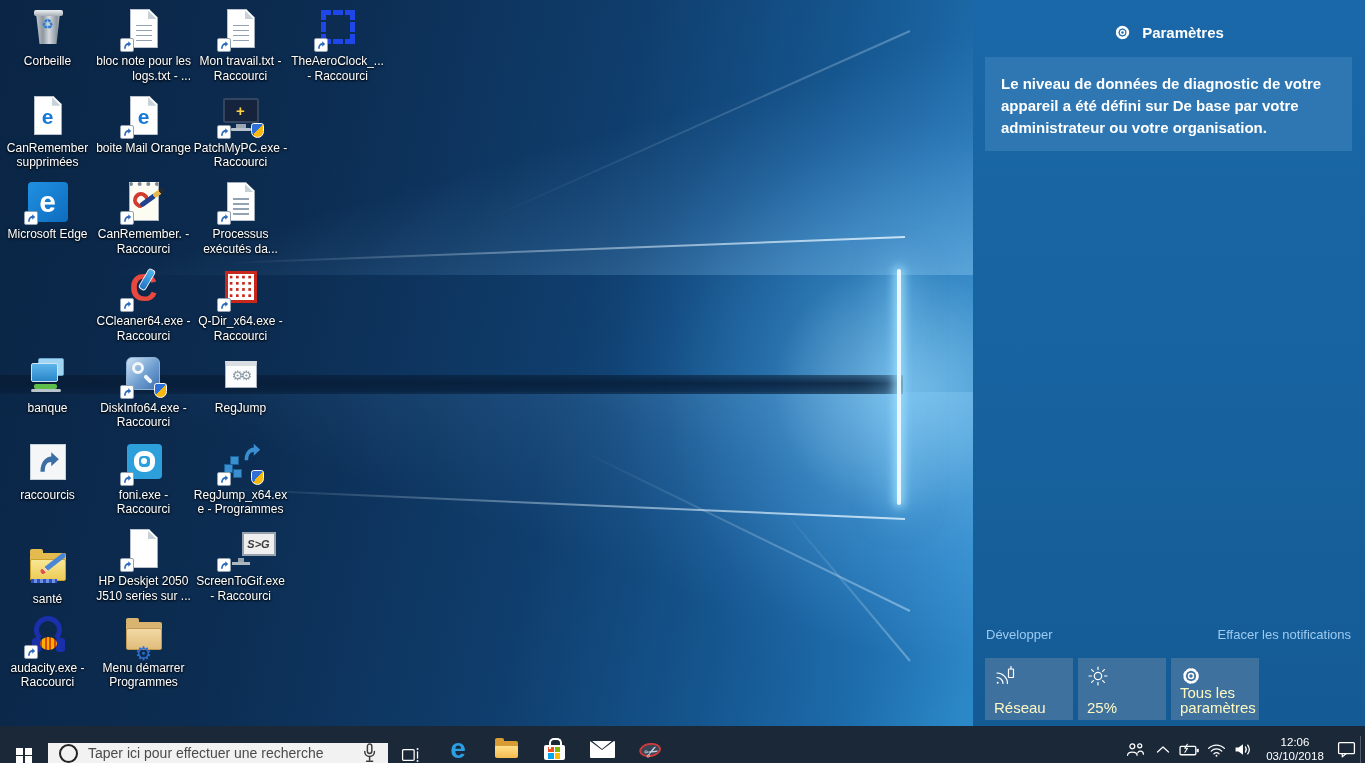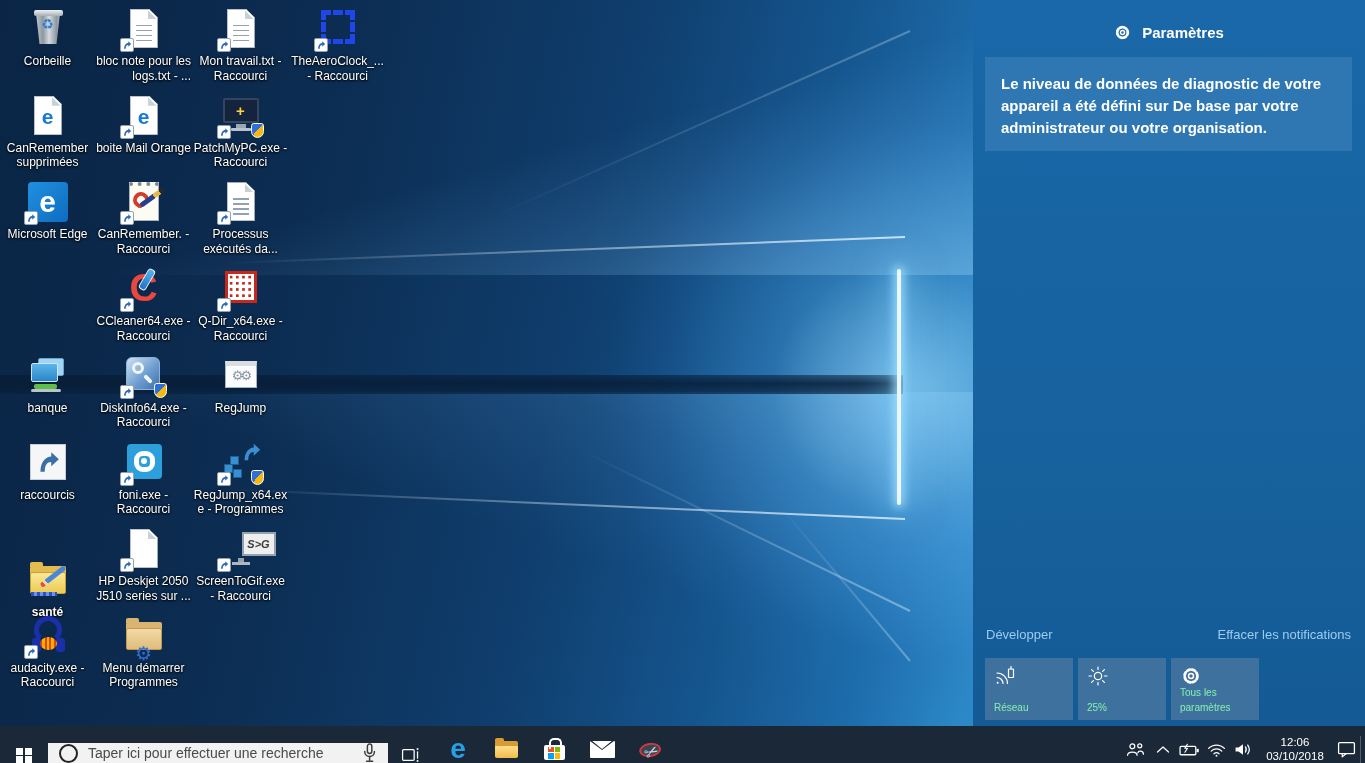--- a/index.html
+++ b/index.html
@@ -140,21 +140,21 @@
       align-items:center; gap:11px; font-size:15px; font-weight:bold; }
   .ac-card { position:absolute; left:12px; right:13px; top:57px; background:#2e77b3; padding:16px 18px 12px 16px; cursor:pointer; }
   .ac-msg { font-size:15px; font-weight:bold; line-height:22px; }
   .ac-time { margin-top:9px; font-size:12px; color:rgba(255,255,255,.72); }
   .ac-links { position:absolute; left:13px; right:14px; bottom:84px; display:flex; justify-content:space-between;
       font-size:13px; color:#9ccbf2; }
   .ac-links span { cursor:pointer; }
   .tiles { position:absolute; left:12px; bottom:6px; display:flex; gap:5px; }
   .tile { position:relative; width:88px; height:62px; background:#3f719f; cursor:pointer; }
   .tile svg { position:absolute; left:9px; top:7px; }
-  .tile-label { position:absolute; left:9px; right:3px; bottom:5px; font-size:10px; line-height:15px; color:#86efac; }
+  .tile-label { position:absolute; left:9px; right:3px; bottom:5px; font-size:15px; line-height:15px; color:#fef9c3; }
 
   
   .taskbar { position:absolute; left:0; bottom:0; width:1365px; height:37px; background:#1b2838;
       display:flex; align-items:flex-end; z-index:10; }
   .tb-btn { display:flex; align-items:center; justify-content:center; cursor:pointer; }
   .start { width:48px; }
   .winlogo { display:grid; grid-template:7px 7px / 7px 7px; gap:1.5px; }
   .winlogo span { background:#fff; }
   .searchbox { width:340px; background:#f2f2f2; display:flex; align-items:center; padding:0 11px; gap:10px; cursor:text; }
   .cortana { width:19px; height:19px; border:2.5px solid #222; border-radius:50%; flex:none; }
@@ -415,21 +415,21 @@
               </svg></span>
             <div class="uac"></div>
             <div class="abadge">
               <svg width="10" height="10" viewBox="0 0 24 24">
                 <path d="M5 21 C5 11 11 7 15 7 L15 3 L22 9.5 L15 16 L15 12 C11 12 9 15 9 21 Z" fill="#2f6cbc"></path>
               </svg>
             </div>
           </div>
           <div class="dlabel">RegJump_x64.exe - Programmes</div>
         </div>
-        <div class="dicon" style="left: 0px; top: 557px; font-weight: bold;">
+        <div class="dicon" style="left: 0px; top: 544px;">
           <div class="ic">
             <div class="fback"></div>
             <div class="ffront"></div>
             <div class="pencil"></div>
             <div class="scrib"></div>
           </div>
           <div class="dlabel">santé</div>
         </div>
         <div class="dicon" style="left: 96px; top: 526.2px;">
           <div class="ic">

